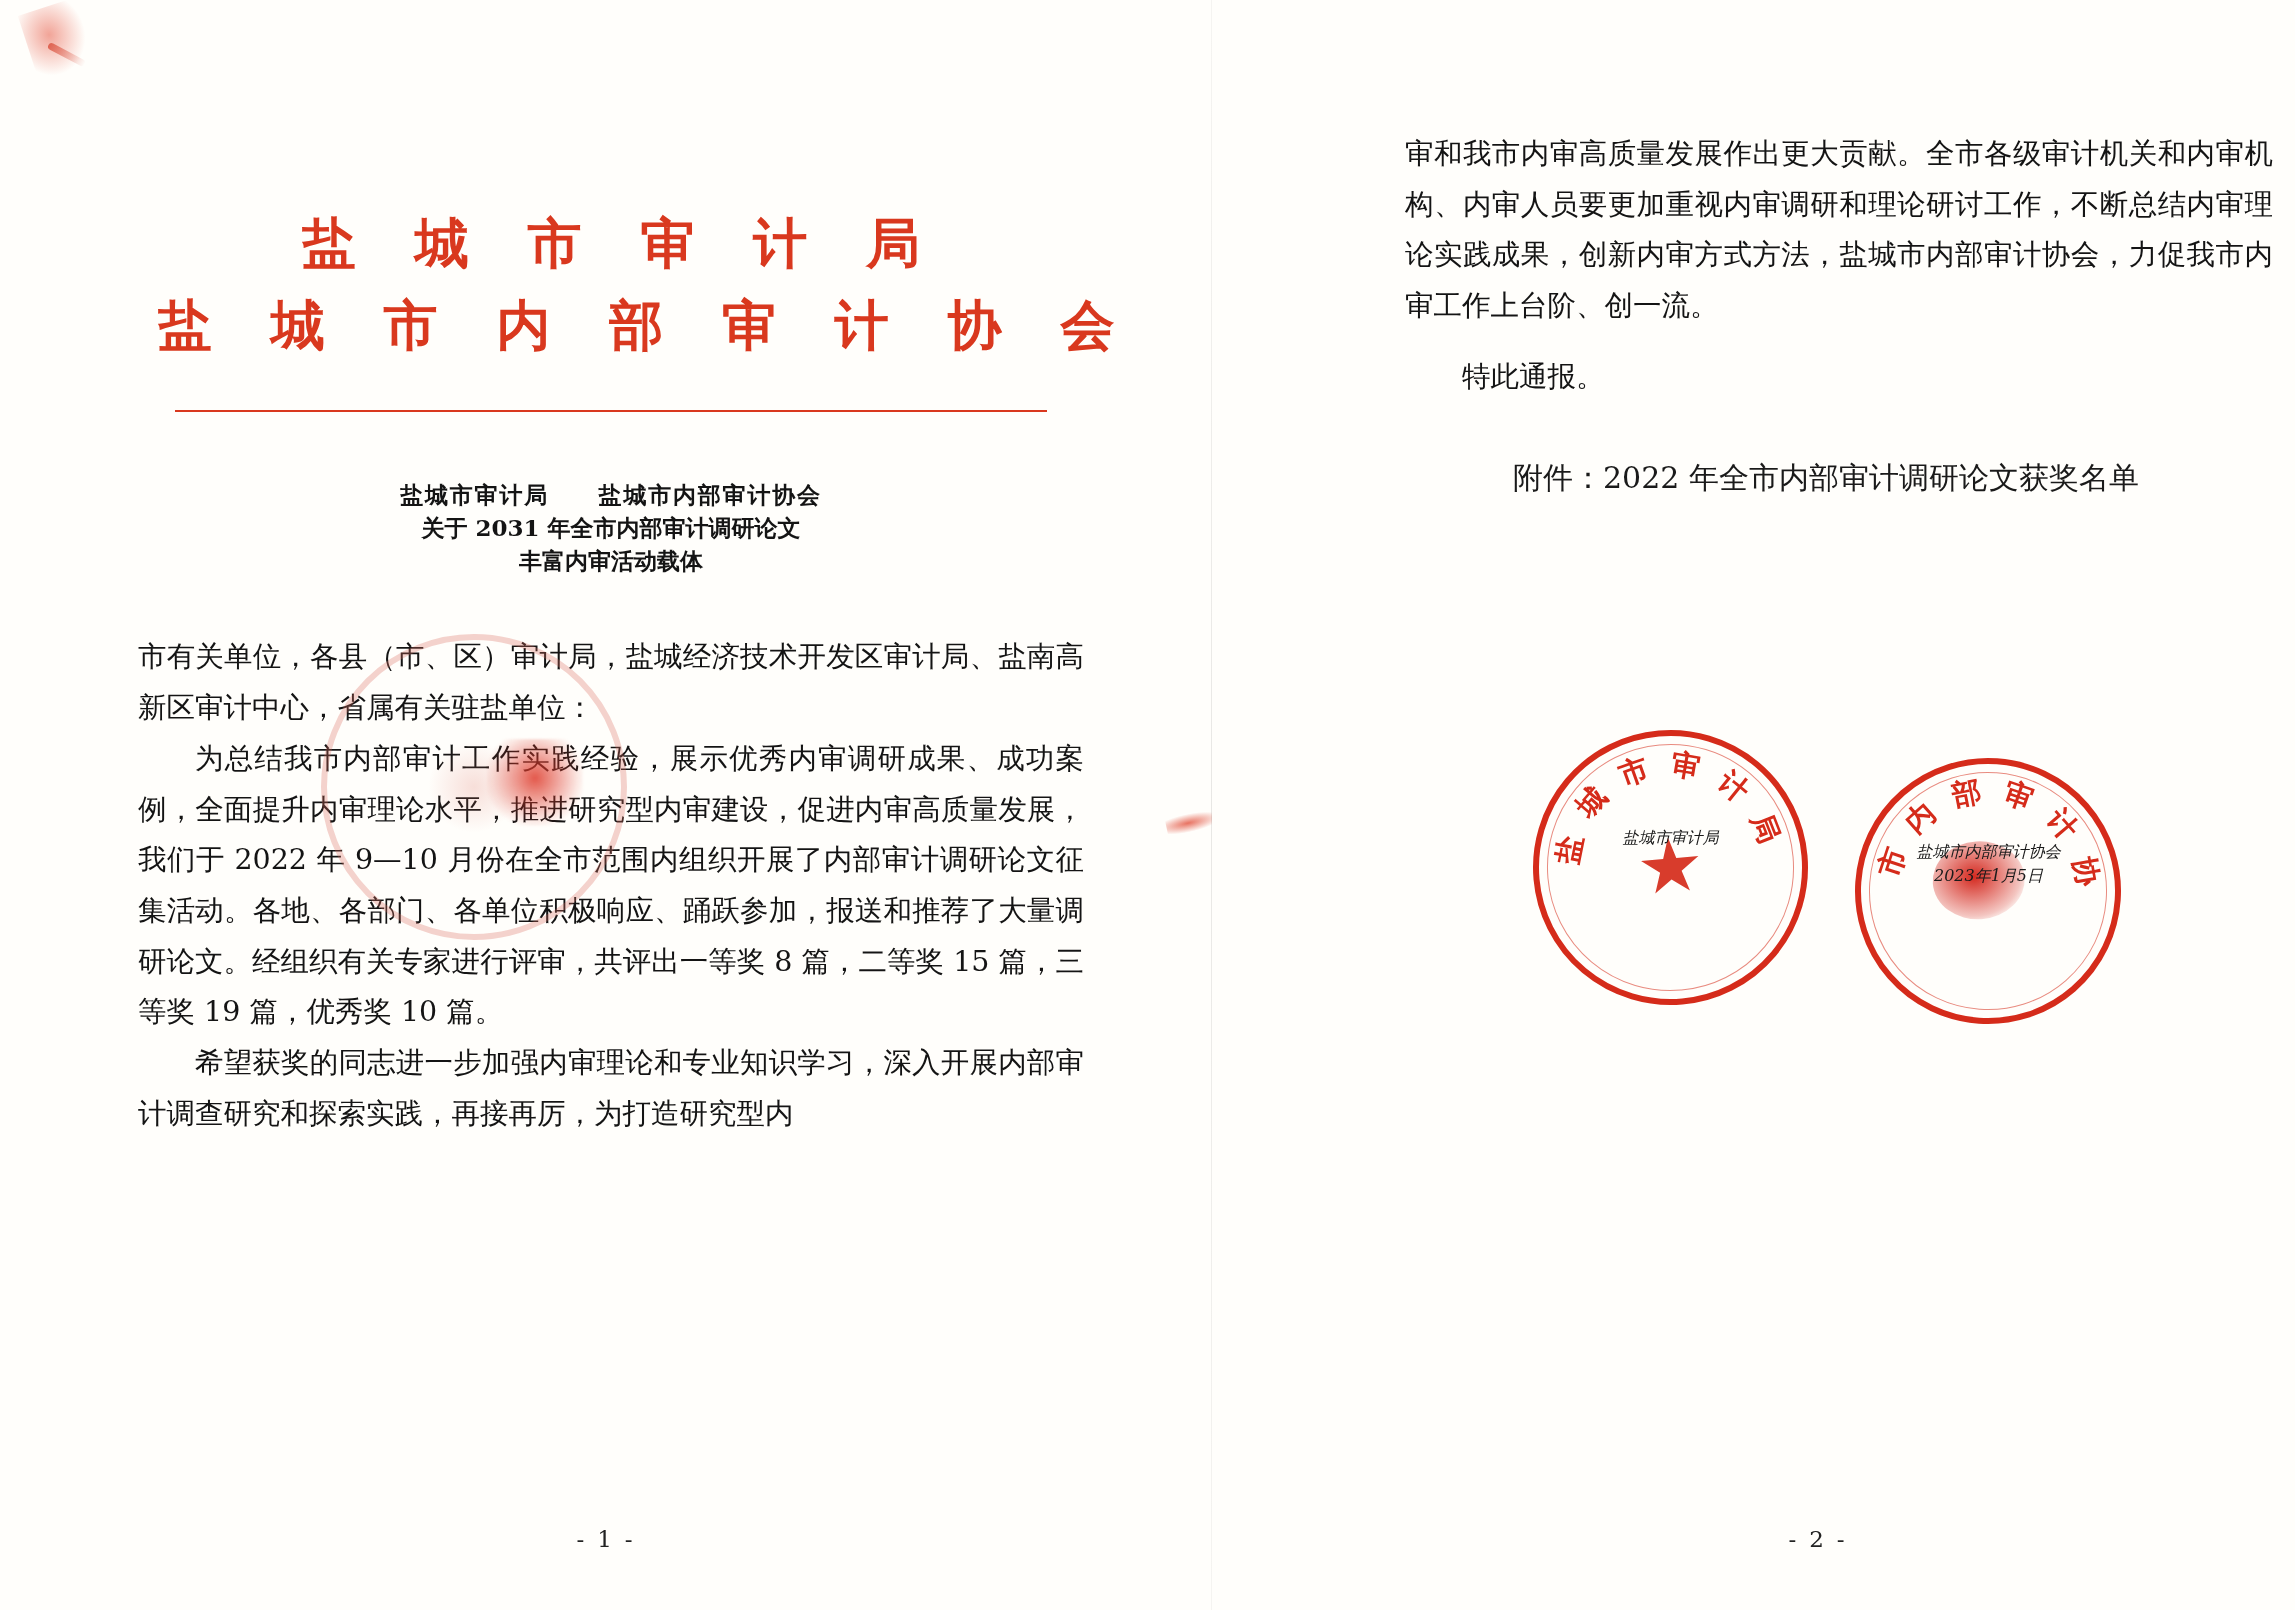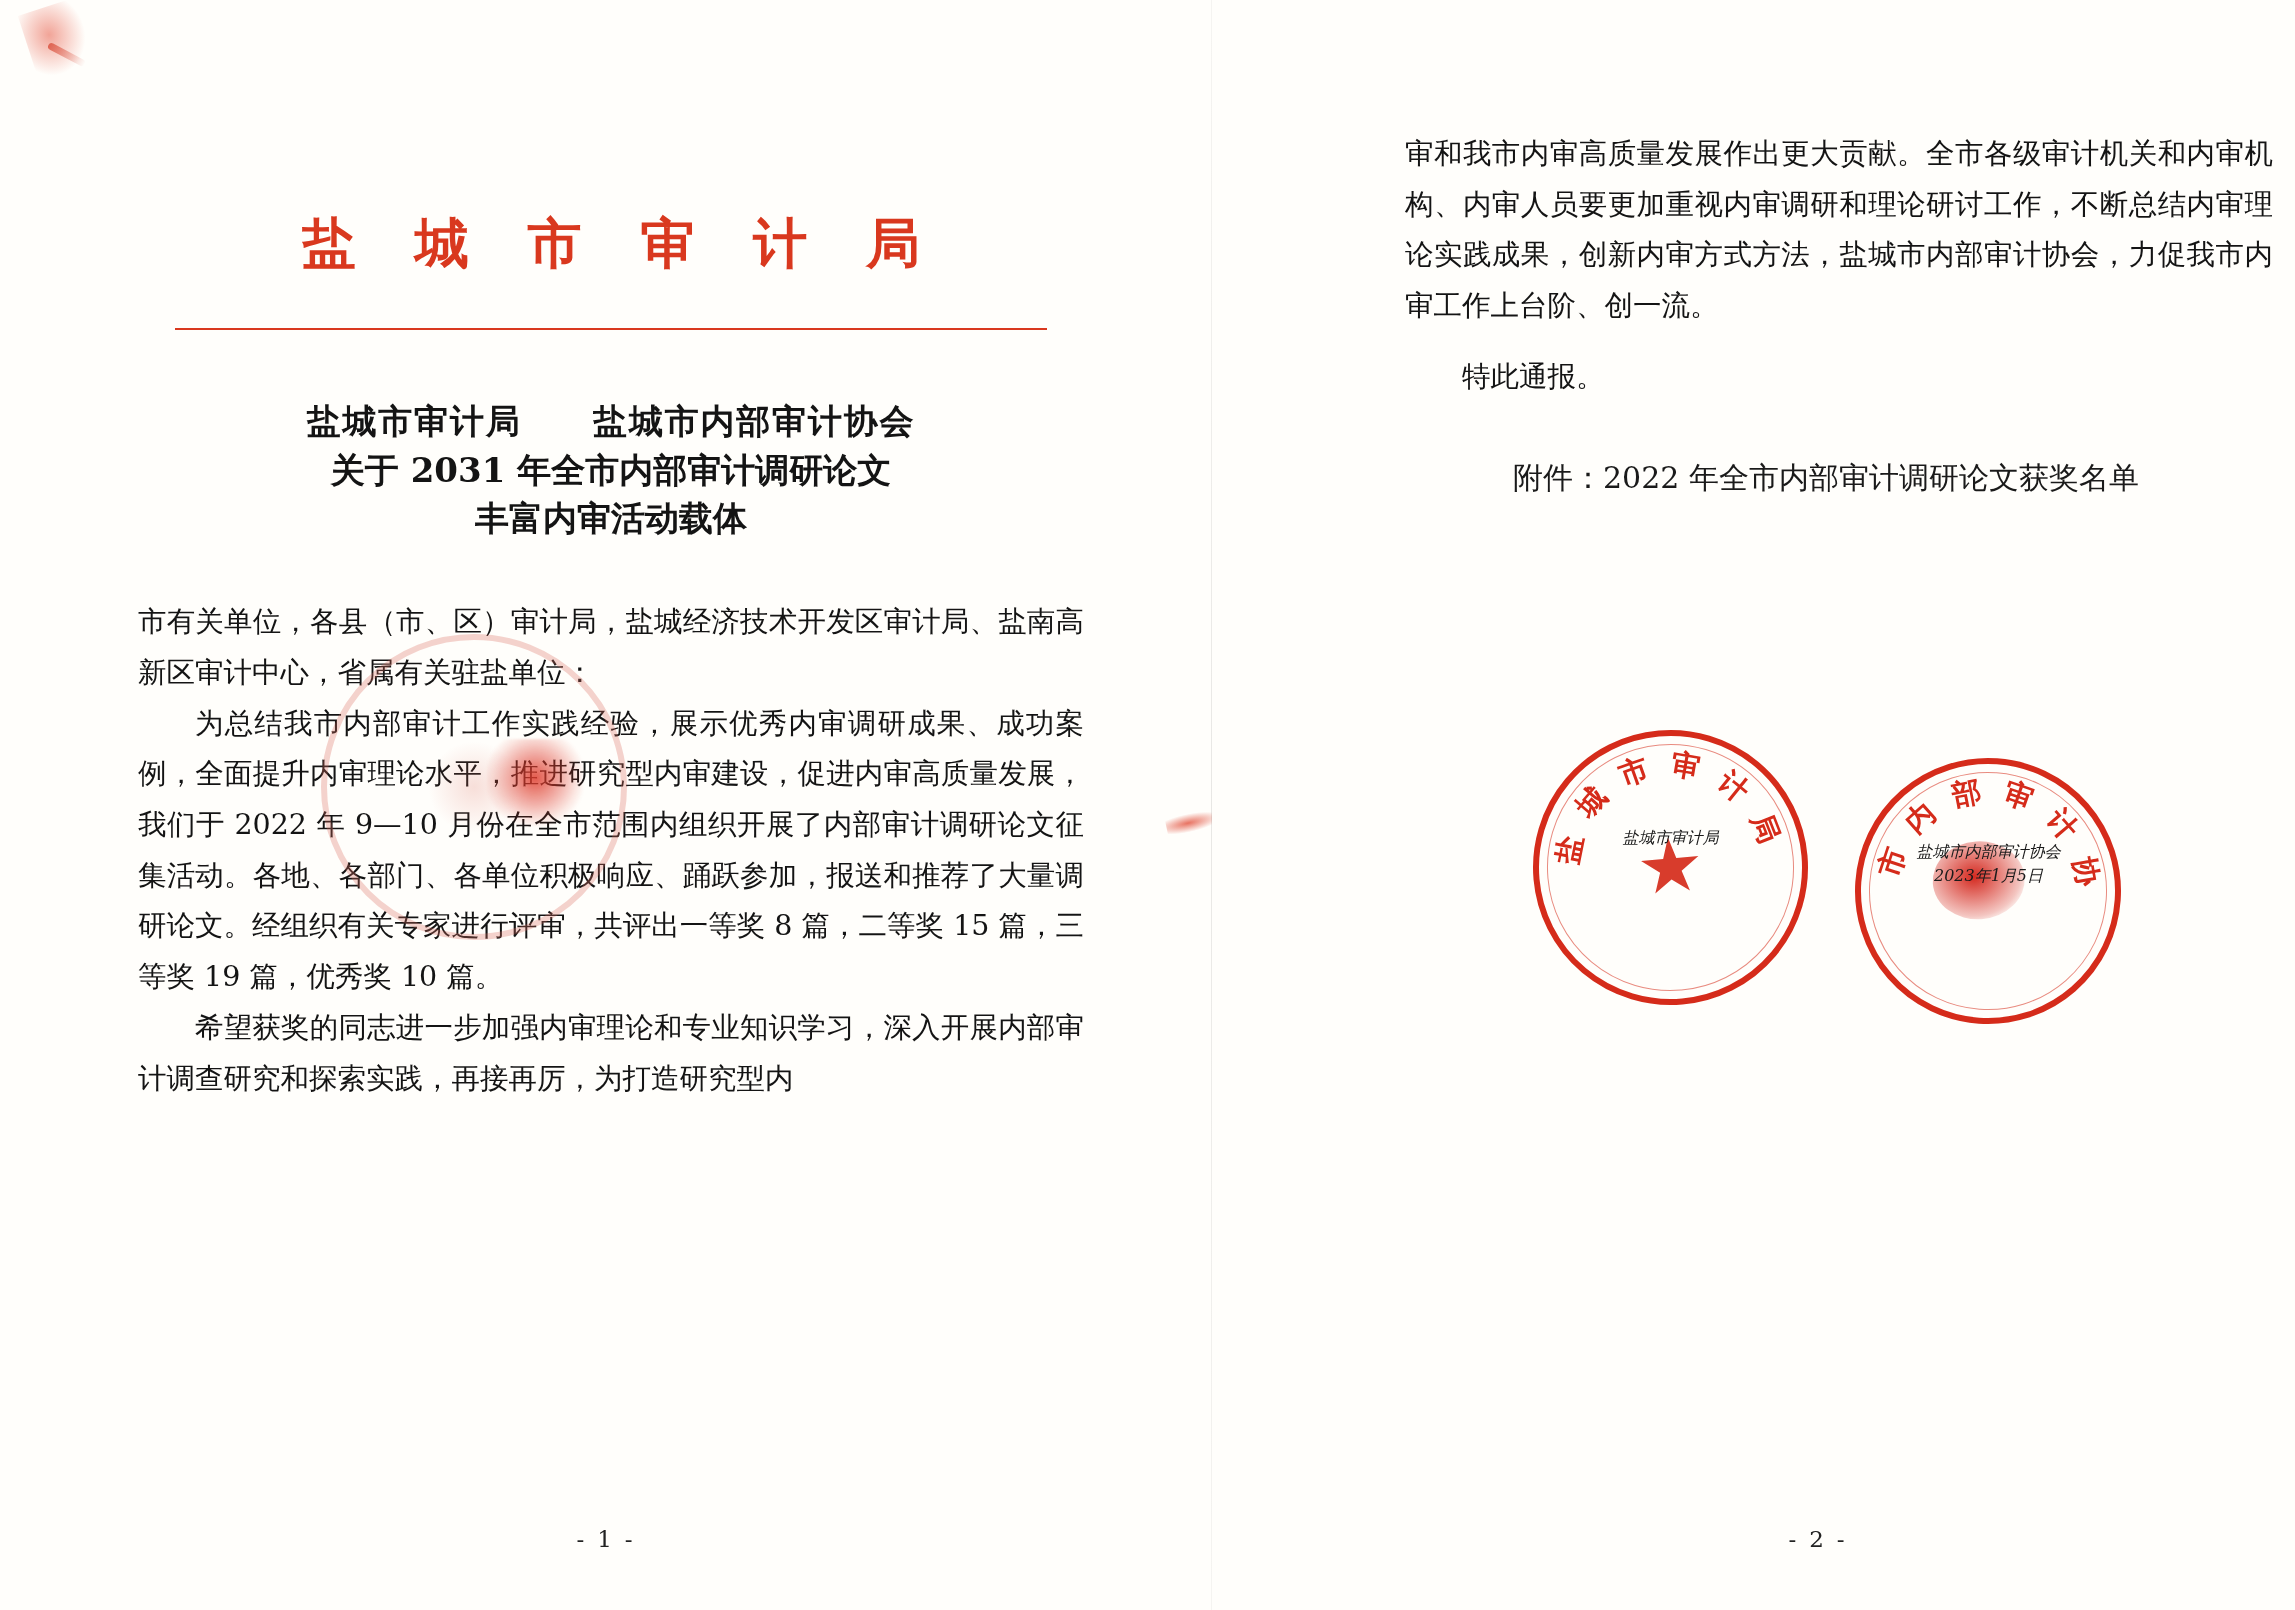--- a/index.html
+++ b/index.html
@@ -51,21 +51,21 @@
   }
   .letterhead-rule {
     margin: 44px auto 0 auto;
     width: 872px;
     height: 2.3px;
     background: #d9381e;
   }
   .p1-title {
     margin-top: 67px;
     text-align: center;
-    font-size: 34px;
+    font-size: 23px;
     line-height: 1.42;
     font-weight: bold;
     color: #141414;
   }
   .p1-title .t-line {
     display: block;
     white-space: nowrap;
   }
   .p1-title .t-line.sp {
     letter-spacing: 1.8px;
@@ -259,20 +259,21 @@
 </head>
 <body>
 
 <section class="page" id="page-1">
   <div class="smudge s1"></div>
   <div class="smudge s2"></div>
 
   <div class="p1-inner">
     <div class="letterhead">
       <div class="letterhead-line">盐 城 市 审 计 局</div>
+      <div class="letterhead-line">盐 城 市 内 部 审 计 协 会</div>
       <div class="letterhead-rule"></div>
     </div>
 
     <div class="p1-title">
       <span class="t-line sp">盐城市审计局　　盐城市内部审计协会</span>
       <span class="t-line">关于 2031 年全市内部审计调研论文</span>
       <span class="t-line">丰富内审活动载体</span>
     </div>
 
     <div class="p1-body">

